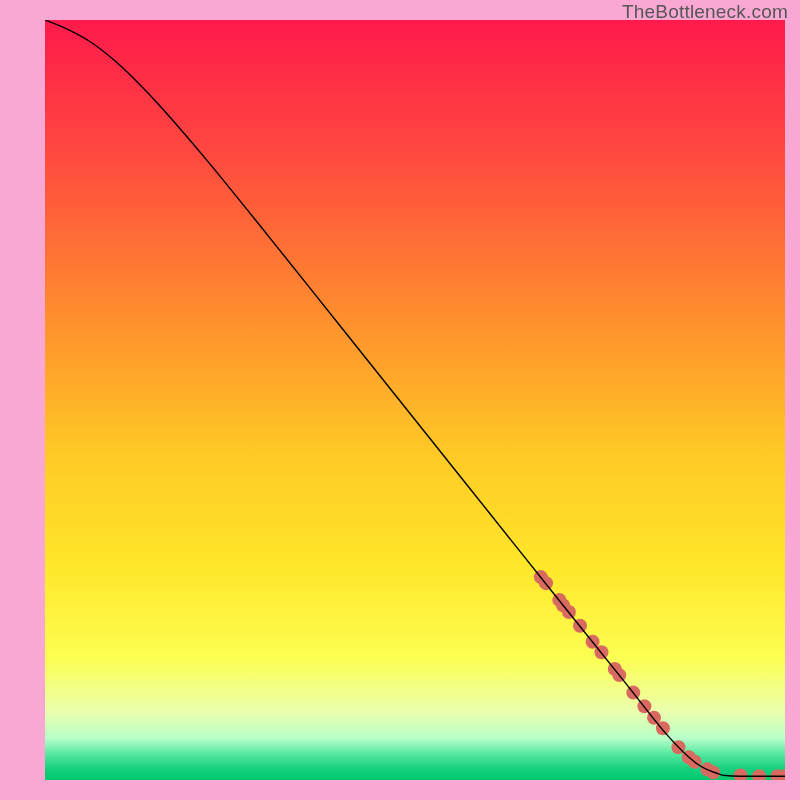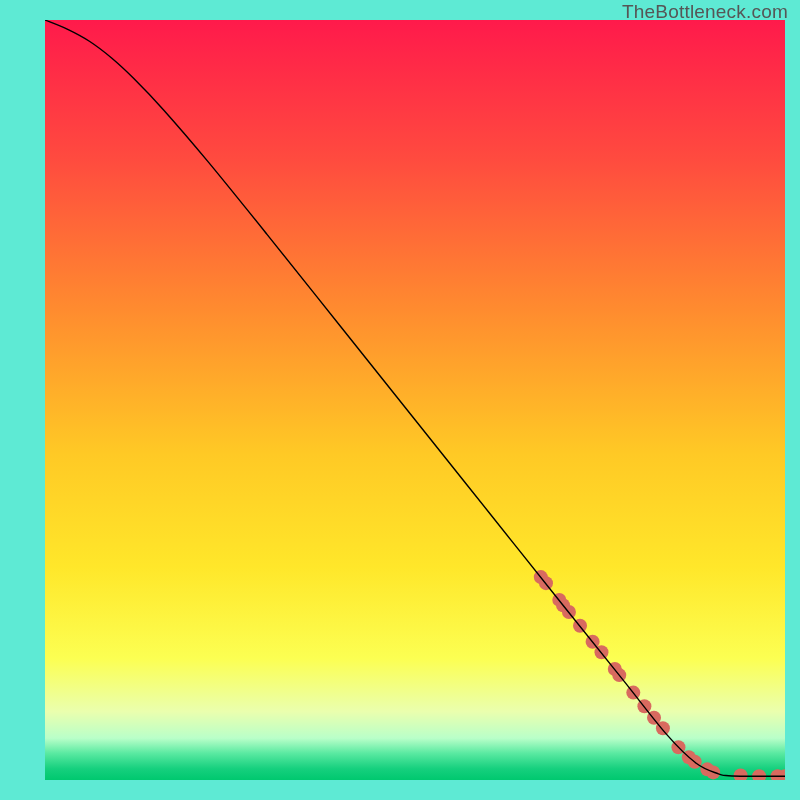--- a/index.html
+++ b/index.html
@@ -7,21 +7,21 @@
     padding: 0;
     width: 800px;
     height: 800px;
     background: #000;
     overflow: hidden;
   }
   .frame {
     position: relative;
     width: 800px;
     height: 800px;
-    background: #5eead4;
+    background: #f9a8d4;
   }
   .plot-area {
     position: absolute;
     left: 45px;
     top: 20px;
     width: 740px;
     height: 760px;
   }
   .watermark {
     position: absolute;

